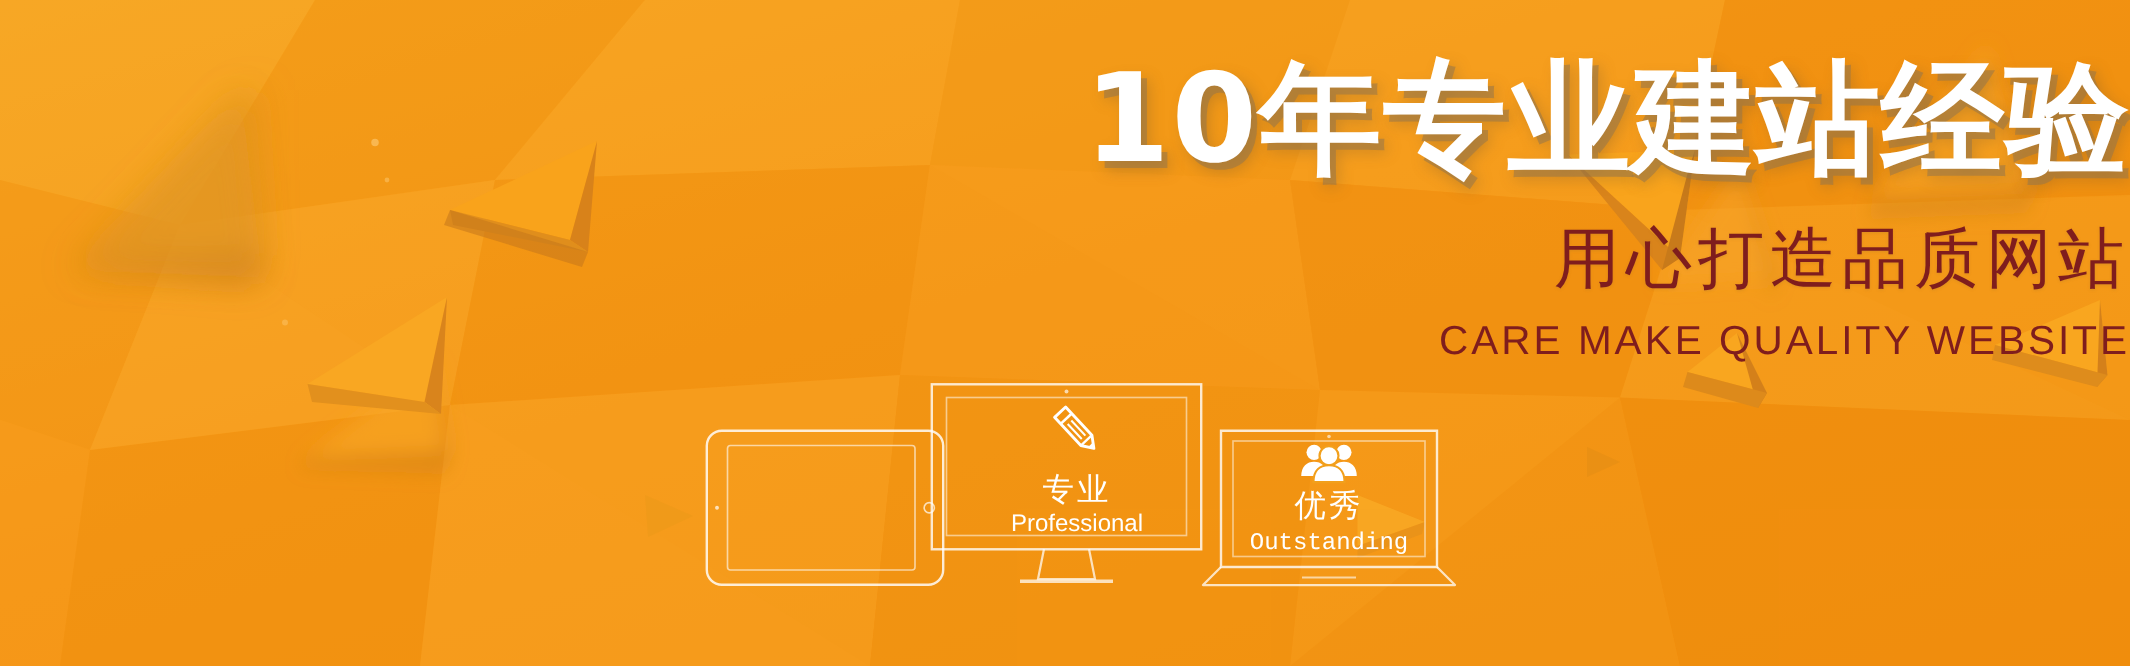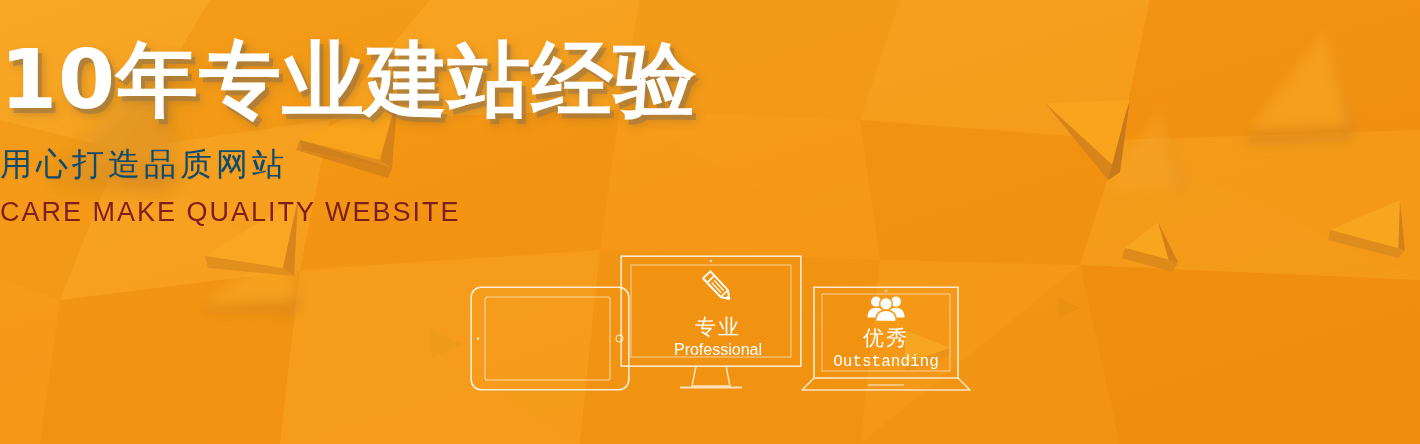--- a/index.html
+++ b/index.html
@@ -9,38 +9,38 @@
     width:1420px;height:444px;
     overflow:hidden;
     font-family:"Liberation Sans","DejaVu Sans",sans-serif;
     background:#F2930D;
   }
   #bg-svg{position:absolute;left:0;top:0;width:1420px;height:444px;display:block;}
 
   
   #text-block{
     position:absolute;left:0;top:0;width:1420px;height:260px;
-    display:flex;flex-direction:column;align-items:flex-start;
+    display:flex;flex-direction:column;align-items:flex-end;
     z-index:5;pointer-events:none;
   }
   #headline{
     margin-top:36px;
     font-size:82px;
     line-height:1.08;
     font-weight:bold;
     color:#ffffff;
     letter-spacing:1px;
     text-shadow:4px 5px 0 rgba(150,118,74,.55), 5px 6px 10px rgba(120,90,45,.35);
     white-space:nowrap;
     font-family:"DejaVu Sans","Liberation Sans",sans-serif;
   }
   #subtitle-cn{
     margin-top:18px;
-    font-size:32px;
-    color:#0c4a6e;
+    font-size:44px;
+    color:#7f1d1d;
     letter-spacing:4px;
     white-space:nowrap;
     font-weight:400;
     text-shadow:0 1px 2px rgba(150,110,50,.25);
   }
   #subtitle-en{
     margin-top:10px;
     font-size:27px;
     color:#7f1d1d;
     letter-spacing:2px;

